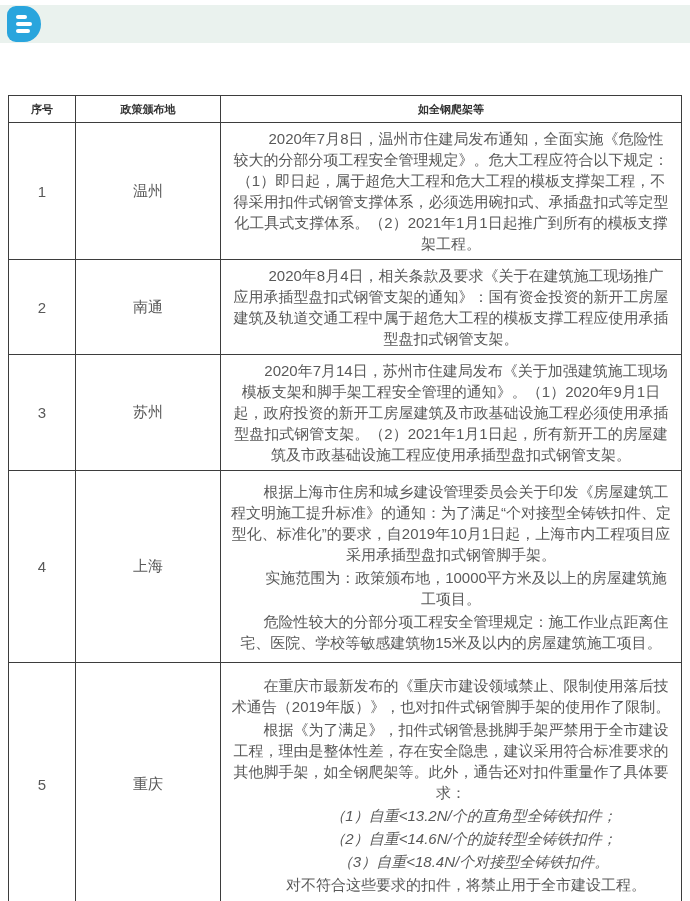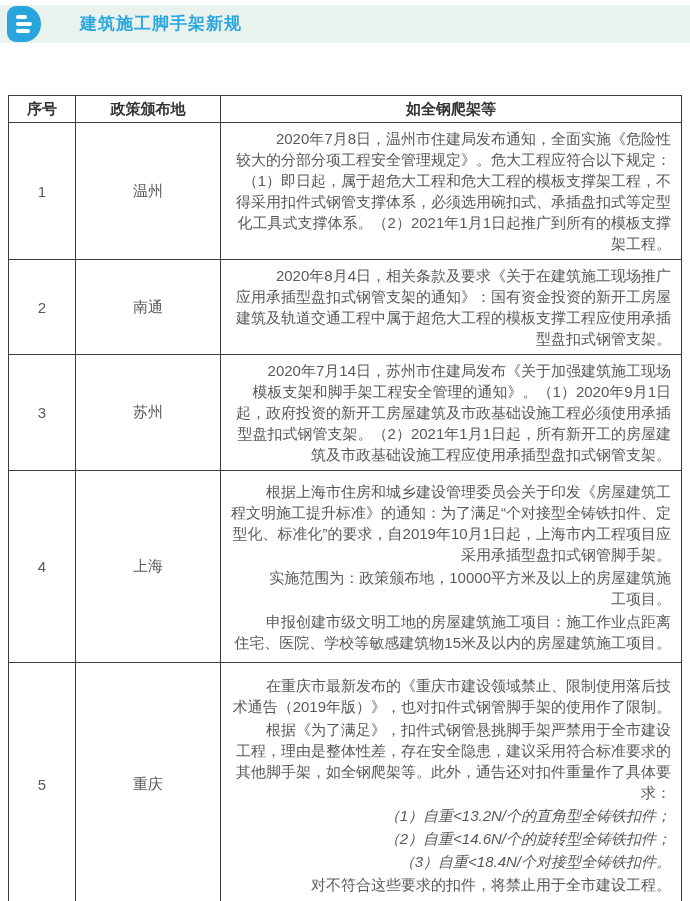--- a/index.html
+++ b/index.html
@@ -27,51 +27,50 @@
     position:absolute; left:80px; top:0; height:38px; line-height:38px;
     color:#2ba7e0; font-size:17px; font-weight:bold; letter-spacing:1px;
   }
   
   table.policy {
     position:absolute; top:95px; left:8px; width:674px;
     border-collapse:collapse; table-layout:fixed;
   }
   table.policy th, table.policy td { border:1px solid #3d3d3d; }
   table.policy th {
-    height:26px; font-size:15px; font-weight:bold; color:#333333;
+    height:26px; font-size:11px; font-weight:bold; color:#333333;
     text-align:center; padding:0; background:#ffffff;
   }
   td.cell-center {
     text-align:center; vertical-align:middle;
     font-size:15px; color:#595959; padding:0 4px;
   }
   td.cell-content {
     vertical-align:middle; padding:5px 10px;
-    font-size:15px; color:#595959; line-height:21px; text-align:right;
+    font-size:15px; color:#595959; line-height:21px; text-align:center;
   }
   td.cell-content p { margin:0 0 2px 0; text-indent:2em; }
   td.cell-content p.list { text-indent:3em;font-style:italic; }
   td.cell-content p:last-child { margin-bottom:0; }
   
   tbody tr:nth-child(1) td.cell-center { height:118px; }
   tbody tr:nth-child(2) td.cell-center { height:88px;  }
   tbody tr:nth-child(3) td.cell-center { height:101px; }
   tbody tr:nth-child(4) td.cell-center { height:191px; }
   tbody tr:nth-child(5) td.cell-center { height:243px; }
 </style>
 </head>
 <body>
 
 <div class="header-band">
   <div class="icon-circle">
     <span class="bar b1"></span>
     <span class="bar b2"></span>
     <span class="bar b3"></span>
   </div>
-  <div class="page-title">建筑施工脚手架新规</div>
 </div>
 
 <table class="policy">
   <colgroup>
     <col style="width:67px">
     <col style="width:145px">
     <col>
   </colgroup>
   <thead>
     <tr>
@@ -101,21 +100,21 @@
         <td class="cell-content">
           <p class="para">2020年7月14日，苏州市住建局发布《关于加强建筑施工现场模板支架和脚手架工程安全管理的通知》。（1）2020年9月1日起，政府投资的新开工房屋建筑及市政基础设施工程必须使用承插型盘扣式钢管支架。（2）2021年1月1日起，所有新开工的房屋建筑及市政基础设施工程应使用承插型盘扣式钢管支架。</p>
         </td>
       </tr>
       <tr>
         <td class="cell-center">4</td>
         <td class="cell-center">上海</td>
         <td class="cell-content">
           <p class="para">根据上海市住房和城乡建设管理委员会关于印发《房屋建筑工程文明施工提升标准》的通知：为了满足“个对接型全铸铁扣件、定型化、标准化”的要求，自2019年10月1日起，上海市内工程项目应采用承插型盘扣式钢管脚手架。</p>
           <p class="para">实施范围为：政策颁布地，10000平方米及以上的房屋建筑施工项目。</p>
-          <p class="para">申报创建市级文明工地的房屋建筑施工项目：施工作业点距离住宅、医院、学校等敏感建筑物15米及以内的房屋建筑施工项目。</p>
+          <p class="para">危险性较大的分部分项工程安全管理规定：施工作业点距离住宅、医院、学校等敏感建筑物15米及以内的房屋建筑施工项目。</p>
         </td>
       </tr>
       <tr>
         <td class="cell-center">5</td>
         <td class="cell-center">重庆</td>
         <td class="cell-content">
           <p class="para">在重庆市最新发布的《重庆市建设领域禁止、限制使用落后技术通告（2019年版）》，也对扣件式钢管脚手架的使用作了限制。</p>
           <p class="para">根据《为了满足》，扣件式钢管悬挑脚手架严禁用于全市建设工程，理由是整体性差，存在安全隐患，建议采用符合标准要求的其他脚手架，如全钢爬架等。此外，通告还对扣件重量作了具体要求：</p>
           <p class="para list">（1）自重&lt;13.2N/个的直角型全铸铁扣件；</p>
           <p class="para list">（2）自重&lt;14.6N/个的旋转型全铸铁扣件；</p>

